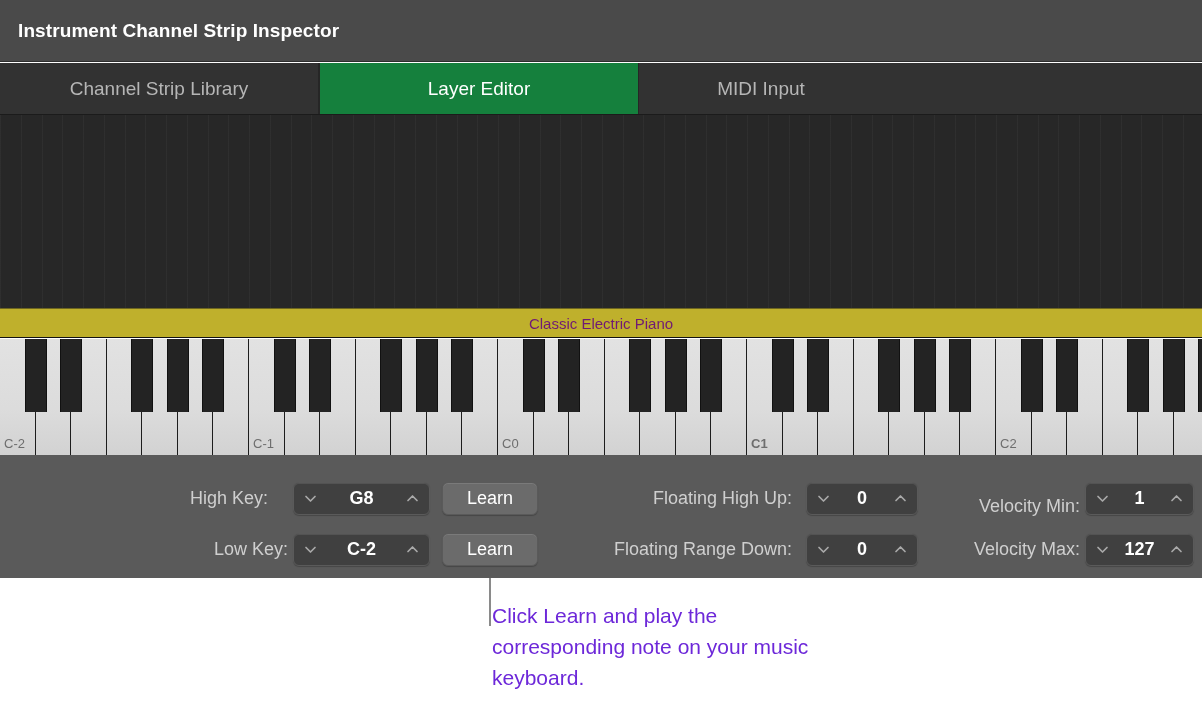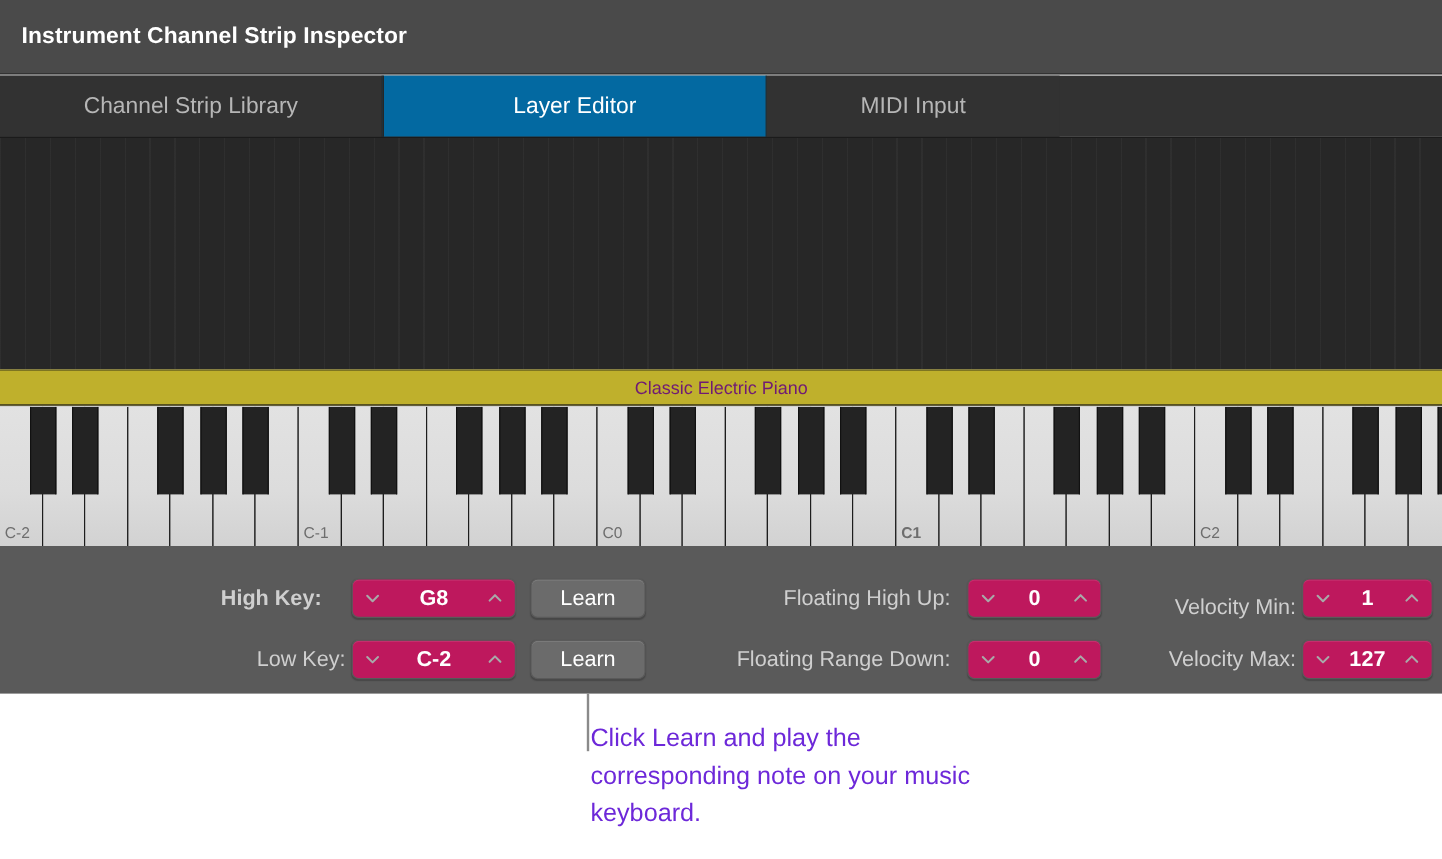--- a/index.html
+++ b/index.html
@@ -42,21 +42,21 @@
     height: 51px;
     display: flex; align-items: center; justify-content: center;
     font-size: 19px;
     color: #b6b6b6;
     background: #323232;
     box-sizing: border-box;
     border-right: 1px solid #262626;
   }
   .tab:last-child { border-right: none; }
   .tab.active {
-    background: #0369a1;
+    background: #15803d;
     color: #ffffff;
     border-right: 1px solid #262626;
     border-left: 1px solid #262626;
   }
   .tab-w1 { width: 319px; }
   .tab-w2 { width: 319px; }
   .tab-w3 { width: 320px; }
   .tab-w4 { width: 244px; }
 
   
@@ -148,21 +148,21 @@
     text-align: right;
     white-space: nowrap;
     position: absolute;
     line-height: 34px;
     height: 34px;
   }
 
   .stepper {
     position: absolute;
     height: 33px;
-    background: #be185d;
+    background: #404040;
     border: 1px solid #5a5a5a;
     border-radius: 6px;
     box-shadow: inset 0 1px 0 rgba(255,255,255,0.10),
                 0 1px 1px rgba(0,0,0,0.22);
     box-sizing: border-box;
     display: flex; align-items: center; justify-content: space-between;
     padding: 0 9px;
   }
   .stepper-value {
     flex: 1;
@@ -300,21 +300,21 @@
     <div class="key-label" style="left: 253px;">C-1</div>
     <div class="key-label" style="left: 502px;">C0</div>
     <div class="key-label" style="left: 751px; font-weight: bold;">C1</div>
     <div class="key-label" style="left: 1000px;">C2</div>
   </div>
 
 <div class="param-panel">
 
   <div class="param-row row-1">
 
-    <div class="param-label" style="left:108px; width:160px;font-weight:bold;">High Key:</div>
+    <div class="param-label" style="left:108px; width:160px;">High Key:</div>
 
     <div class="stepper" style="left:293px; width:137px;">
       <span class="chev">
         <svg width="15" height="15" viewBox="0 0 15 15">
             <path d="M3 5.5 L7.5 10 L12 5.5" fill="none" stroke="#a9a9a9" stroke-width="1.7" stroke-linecap="round" stroke-linejoin="round"></path>
           </svg>
       </span>
       <span class="stepper-value">G8</span>
       <span class="chev">
         <svg width="15" height="15" viewBox="0 0 15 15">

